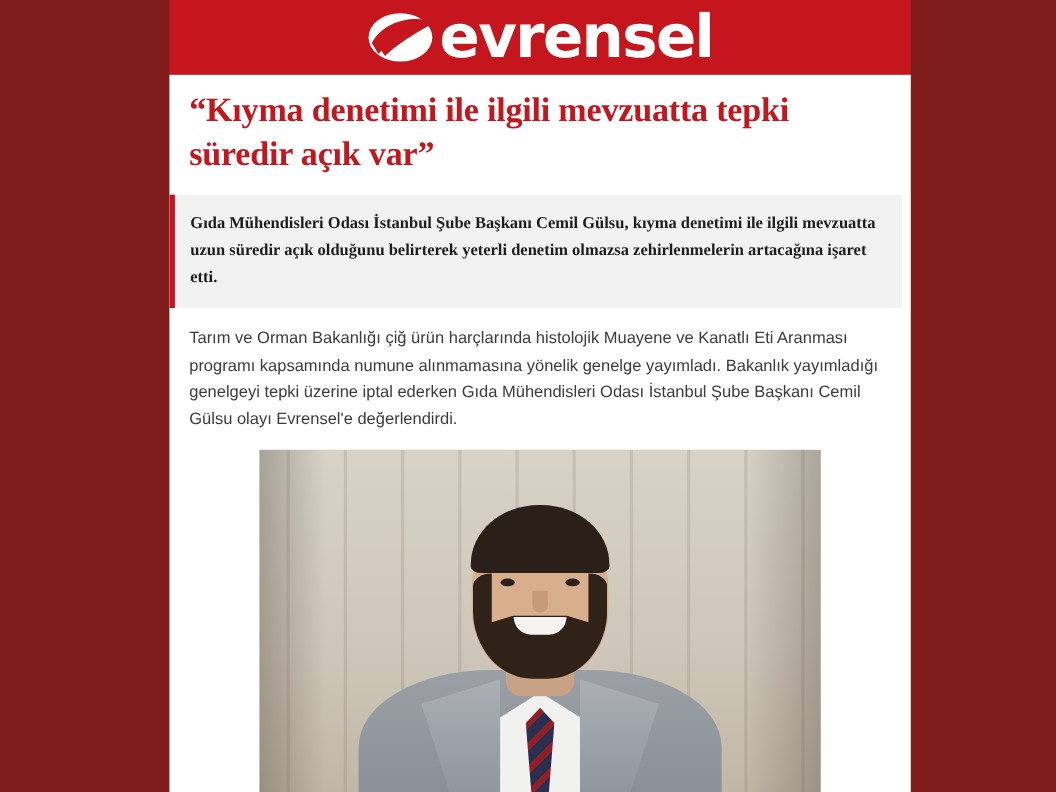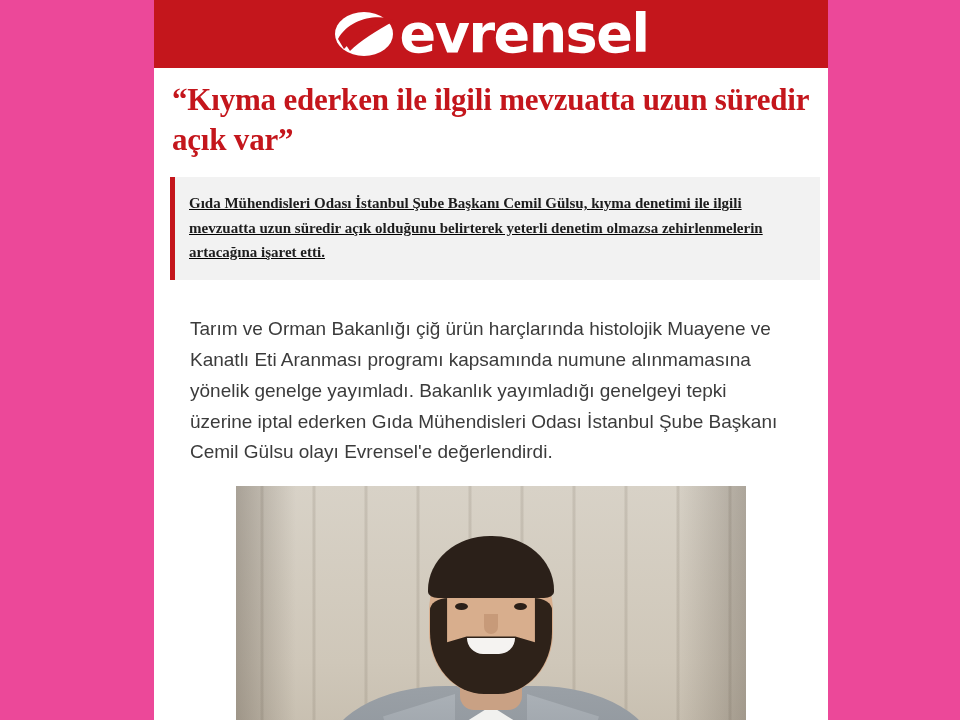--- a/index.html
+++ b/index.html
@@ -9,21 +9,21 @@
     width: 960px;
     height: 720px;
     overflow: hidden;
     font-family: "Liberation Sans", sans-serif;
   }
 
   .page {
     position: relative;
     width: 960px;
     height: 720px;
-    background: #ec4899;
+    background: #7f1d1d;
     overflow: hidden;
   }
 
   
   .masthead {
     position: absolute;
     left: 154px;
     top: 0;
     width: 674px;
     height: 68px;
@@ -73,40 +73,39 @@
     font-size: 31px;
     line-height: 1.28;
     padding: 12px 18px 6px 18px;
     margin: 0;
     letter-spacing: -0.2px;
   }
 
   .summary-box {
     background: #f2f2f2;
     border-left: 5px solid #c4161c;
-    margin: 12px 8px 0 16px;
+    margin: 12px 8px 0 0;
     padding: 14px 18px 16px 14px;
-    text-decoration: underline;
   }
 
   .summary-text {
     margin: 0;
     color: #1d1d1d;
     font-family: "Liberation Serif", serif;
     font-weight: bold;
     font-size: 15px;
     line-height: 1.62;
   }
 
   .body-text {
-    margin: 18px;
+    margin: 0;
     padding: 16px 22px 0 18px;
     color: #3b3b3b;
     font-family: "Liberation Sans", sans-serif;
-    font-size: 19px;
+    font-size: 15px;
     line-height: 1.62;
   }
 
   .subhead {
     margin: 0;
     padding: 18px 18px 0 18px;
     color: #c4161c;
     font-family: "Liberation Sans", sans-serif;
     font-weight: bold;
     font-size: 14.5px;
@@ -339,21 +338,21 @@
           <path d="M4 30 C16 8, 46 4, 62 12 C44 16, 24 24, 10 40 Z" fill="#c4161c"></path>
           <path d="M12 36 C24 20, 44 14, 60 12 C42 22, 26 32, 16 42 Z" fill="#c4161c"></path>
         </svg>
       </span>
       <span class="logo-text">evrensel</span>
     </div>
   </div>
 
   <div class="content">
 
-    <h1 class="headline">“Kıyma ederken ile ilgili mevzuatta uzun süredir açık var”</h1>
+    <h1 class="headline">“Kıyma denetimi ile ilgili mevzuatta tepki süredir açık var”</h1>
 
     <div class="summary-box">
       <p class="summary-text">Gıda Mühendisleri Odası İstanbul Şube Başkanı Cemil Gülsu, kıyma denetimi ile ilgili mevzuatta uzun süredir açık olduğunu belirterek yeterli denetim olmazsa zehirlenmelerin artacağına işaret etti.</p>
     </div>
 
     <p class="body-text">Tarım ve Orman Bakanlığı çiğ ürün harçlarında histolojik Muayene ve Kanatlı Eti Aranması programı kapsamında numune alınmamasına yönelik genelge yayımladı. Bakanlık yayımladığı genelgeyi tepki üzerine iptal ederken Gıda Mühendisleri Odası İstanbul Şube Başkanı Cemil Gülsu olayı Evrensel'e değerlendirdi.</p>
 
 
     <div class="photo-wrap">
       <div class="photo">

